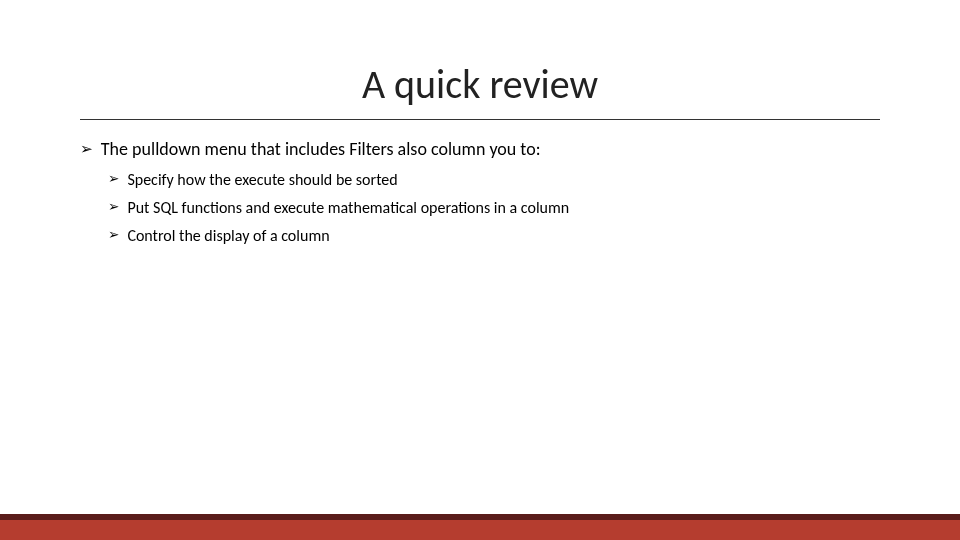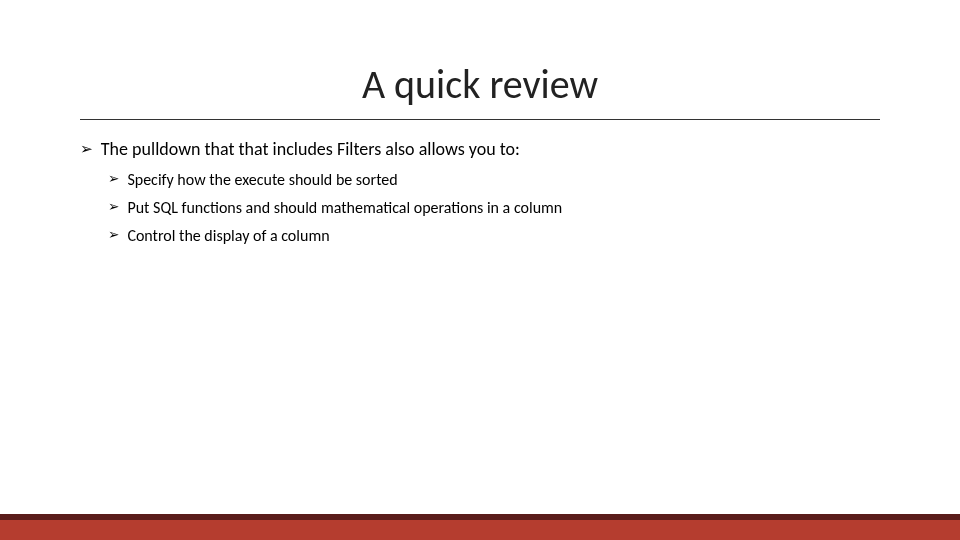--- a/index.html
+++ b/index.html
@@ -81,31 +81,31 @@
     }
   </style>
 </head>
 <body>
 
 <div class="slide-content">
   <h1 class="title">A quick review</h1>
 
   <div class="bullet-main">
     <span class="arrow-icon">➢</span>
-    <span class="bullet-text">The pulldown that that includes Filters also allows you to:</span>
+    <span class="bullet-text">The pulldown menu that includes Filters also column you to:</span>
   </div>
 
   <div class="bullet-sub">
     <span class="arrow-icon">➢</span>
     <span class="bullet-text">Specify how the execute should be sorted</span>
   </div>
 
   <div class="bullet-sub">
     <span class="arrow-icon">➢</span>
-    <span class="bullet-text">Put SQL functions and should mathematical operations in a column</span>
+    <span class="bullet-text">Put SQL functions and execute mathematical operations in a column</span>
   </div>
 
   <div class="bullet-sub">
     <span class="arrow-icon">➢</span>
     <span class="bullet-text">Control the display of a column</span>
   </div>
 </div>
 
 <div class="bottom-band">
   <div class="band-top"></div>

